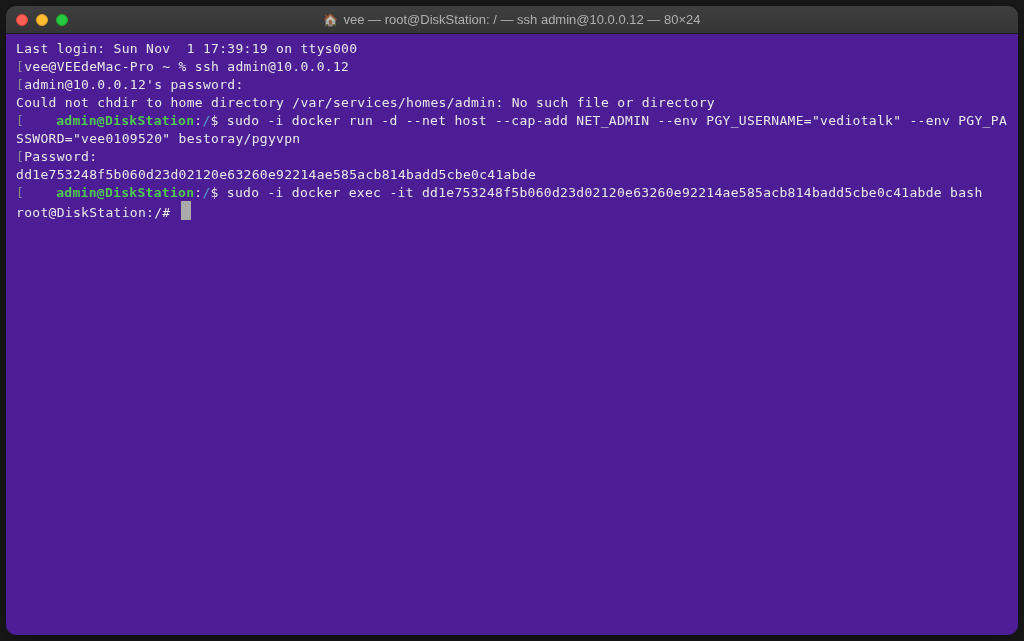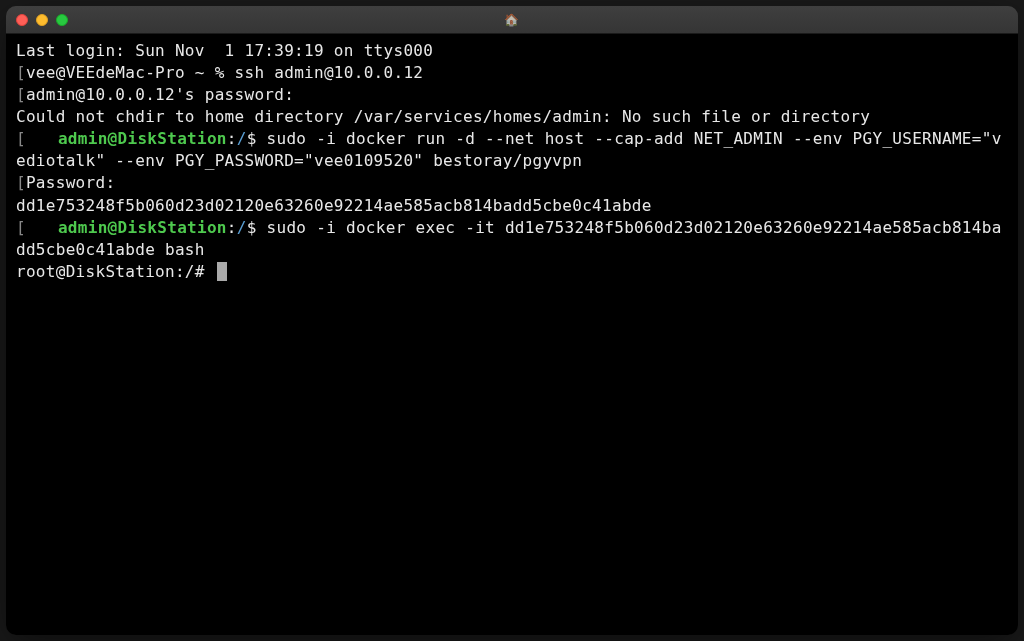--- a/index.html
+++ b/index.html
@@ -58,24 +58,24 @@
       align-items: center;
       justify-content: center;
       gap: 5px;
     }
     .home-icon {
       font-size: 12px;
       opacity: 0.7;
     }
     .terminal-body {
       flex: 1;
-      background: #000000;
+      background: #4c1d95;
       padding: 6px 10px;
       color: #e8e8e8;
-      font-size: 16px;
+      font-size: 13px;
       line-height: 1.38;
       white-space: pre-wrap;
       word-break: break-all;
       letter-spacing: 0.3px;
     }
     .green { color: #4ec94e; font-weight: bold; margin-left: 32px; }
     .blue { color: #5a9fd4; }
     .white { color: #e8e8e8; }
     .bracket { color: #888; }
     .cursor {
@@ -95,17 +95,18 @@
 
 <div class="terminal-window">
   <div class="titlebar">
     <div class="traffic-lights">
       <div class="traffic-light tl-close"></div>
       <div class="traffic-light tl-min"></div>
       <div class="traffic-light tl-max"></div>
     </div>
     <div class="title-text">
       <span class="home-icon">🏠</span>
+      <span>vee — root@DiskStation: / — ssh admin@10.0.0.12 — 80×24</span>
     </div>
   </div>
 
   <div class="terminal-body"><span class="line"><span class="white">Last login: Sun Nov  1 17:39:19 on ttys000</span></span><span class="line"><span class="bracket">[</span><span class="white">vee@VEEdeMac-Pro ~ % </span><span class="white">ssh admin@10.0.0.12</span></span><span class="line"><span class="bracket">[</span><span class="white">admin@10.0.0.12's password:</span></span><span class="line"><span class="white">Could not chdir to home directory /var/services/homes/admin: No such file or directory</span></span><span class="line"><span class="bracket">[</span><span class="green">admin@DiskStation</span><span class="white">:</span><span class="blue">/</span><span class="white">$ </span><span class="white">sudo -i docker run -d --net host --cap-add NET_ADMIN --env PGY_USERNAME="vediotalk" --env PGY_PASSWORD="vee0109520" bestoray/pgyvpn</span></span><span class="line"><span class="bracket">[</span><span class="white">Password:</span></span><span class="line"><span class="white">dd1e753248f5b060d23d02120e63260e92214ae585acb814badd5cbe0c41abde</span></span><span class="line"><span class="bracket">[</span><span class="green">admin@DiskStation</span><span class="white">:</span><span class="blue">/</span><span class="white">$ </span><span class="white">sudo -i docker exec -it dd1e753248f5b060d23d02120e63260e92214ae585acb814badd5cbe0c41abde bash</span></span><span class="line"><span class="white">root@DiskStation:/# </span><span class="cursor"></span></span></div>
 </div>
 
 </body></html>

